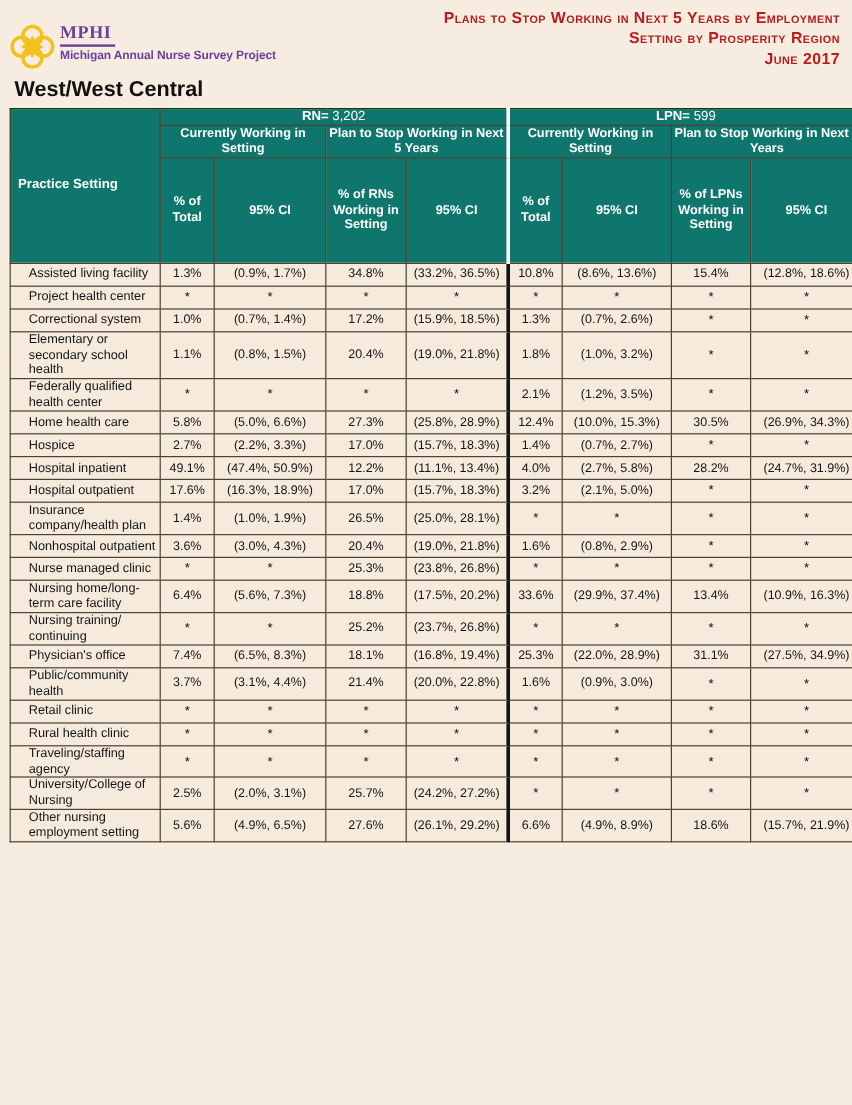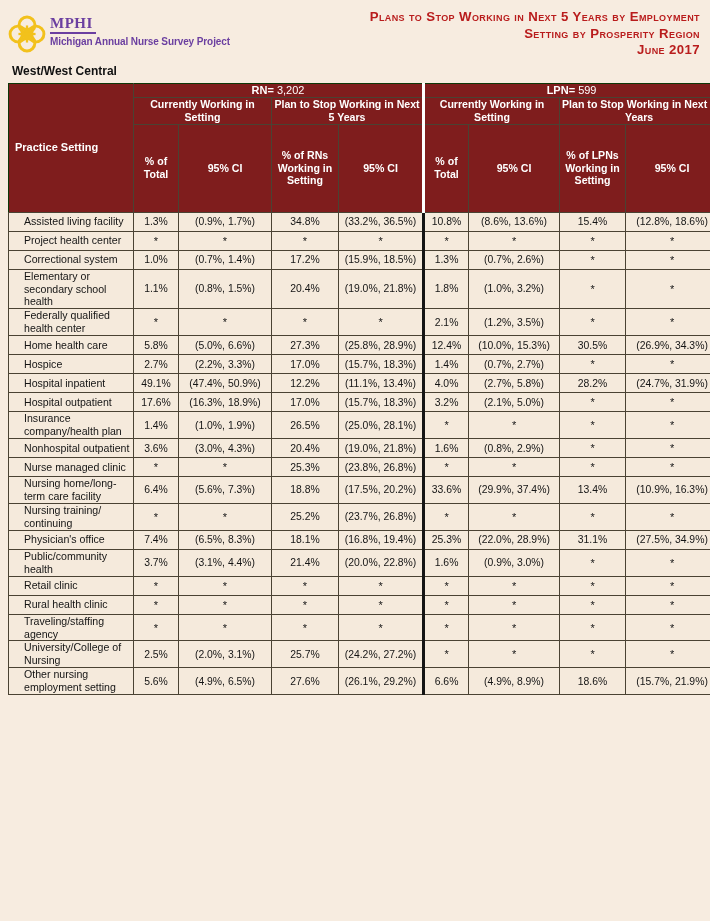--- a/index.html
+++ b/index.html
@@ -6,21 +6,21 @@
   body{
     width:710px;height:921px;
     background:#f7ece0;
     font-family:"Liberation Sans", sans-serif;
     color:#1a1a1a;
     overflow:hidden;
   }
   .page{position:relative;width:710px;height:921px;box-sizing:border-box;}
 
   
-  .topbar{display:flex;align-items:center;padding:8px 6px 0 8px;height:58px;box-sizing:border-box;}
+  .topbar{display:flex;align-items:flex-end;padding:8px 6px 0 8px;height:58px;box-sizing:border-box;}
   .brand{display:flex;align-items:flex-start;gap:4px;flex:0 0 auto;}
   .logo-mark{width:38px;height:38px;flex:0 0 38px;margin-top:1px;}
   .brand-text{display:flex;flex-direction:column;line-height:1;padding-top:2px;}
   .brand-abbr{
     font-family:"Liberation Serif", serif;
     font-size:15px;font-weight:700;color:#6b3fa0;letter-spacing:.5px;
     border-bottom:2px solid #6b3fa0;display:inline-block;width:46px;padding-bottom:1px;
   }
   .brand-sub{
     font-size:10px;font-weight:700;color:#6b3fa0;margin-top:3px;white-space:nowrap;
@@ -30,39 +30,39 @@
     margin-left:auto;text-align:right;padding-right:4px;padding-top:2px;
     font-family:Liberation Sans, sans-serif;
     font-weight:700;font-size:13.2px;color:#b91c1c;
     font-variant:small-caps;letter-spacing:.4px;line-height:1.28;
     max-width:430px;
   }
   .title-block div{white-space:nowrap;}
 
   
   .region{
-    font-size:12px;font-weight:700;padding:6px 0 5px 12px;color:#111;
+    font-size:18px;font-weight:700;padding:6px 0 5px 12px;color:#111;
   }
 
   
   table.data{
     border-collapse:collapse;
     width:696px;
     margin-left:8px;
     table-layout:fixed;
     font-size:10.2px;
   }
   table.data th,table.data td{
     border:1px solid #4a4233;
     padding:0;
     vertical-align:middle;
     box-sizing:border-box;
   }
   thead th{
-    background:#7f1d1d;
+    background:#0f766e;
     color:#ffffff;
     font-weight:700;
     font-size:10.6px;
     text-align:center;
     line-height:1.2;
     border:1px solid #ffffff;
     padding:3px 2px;
   }
   thead th.outer-left{border-left:1px solid #0d3808;}
   thead th.outer-right{border-right:1px solid #0d3808;}

